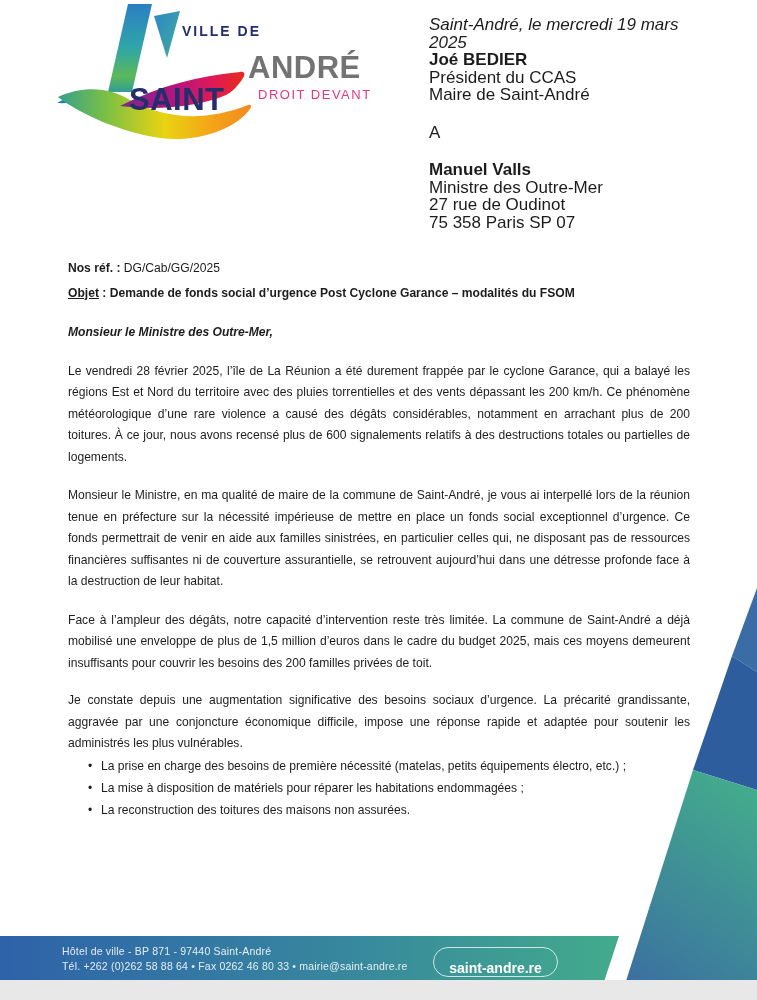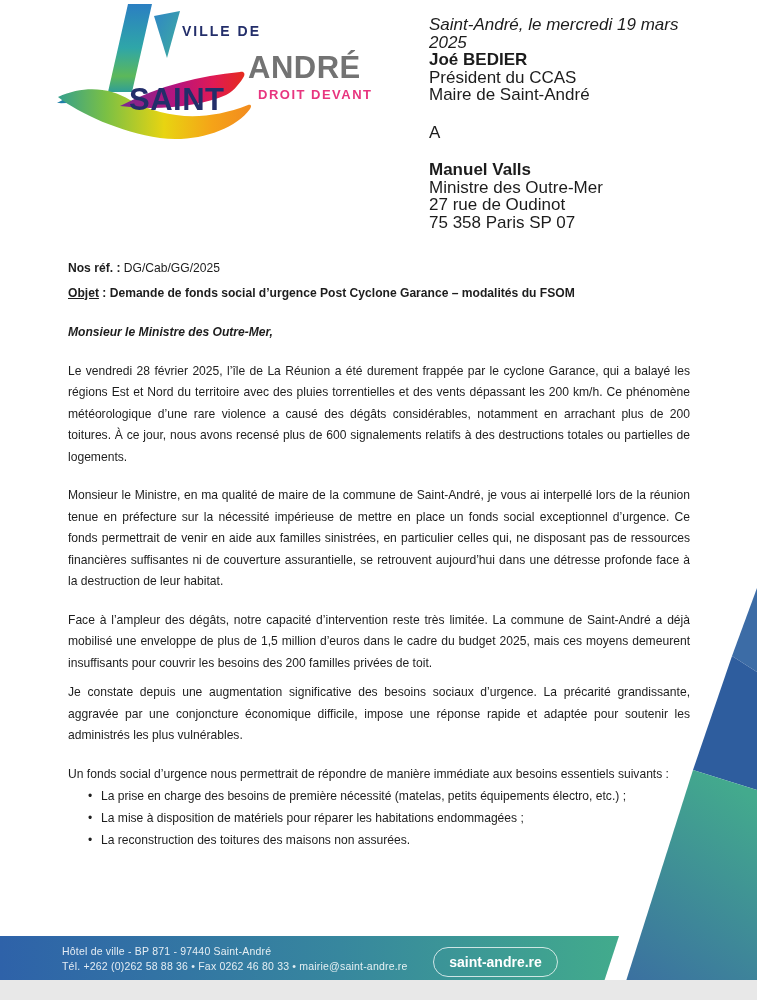--- a/index.html
+++ b/index.html
@@ -20,54 +20,54 @@
   .logo-saint{
     position:absolute;left:74px;top:50px;
     font-size:31px;font-weight:bold;color:#232e6a;letter-spacing:0.5px;margin-top:32px;
   }
   .logo-andre{
     position:absolute;left:193px;top:50px;
     font-size:31px;font-weight:bold;color:#737373;letter-spacing:0.5px;
   }
   .logo-tagline{
     position:absolute;left:203px;top:87px;
-    font-size:13px;font-weight:bold;letter-spacing:1.5px;color:#e8357f;
+    font-size:13px;font-weight:normal;letter-spacing:1.5px;color:#e8357f;
   }
   
   .addr{position:absolute;left:429px;top:16px;width:280px;z-index:1;
         font-size:17px;line-height:17.5px;color:#1c1c1c;}
   .dateline{font-style:italic;margin:0 0 21px 0;}
   .addr p{margin:0;}
   .addr .bold{font-weight:bold;}
   .addr .sep{margin:20px 0;}
   
   .letter{position:absolute;left:68px;top:258px;width:622px;z-index:1;
           font-size:12.1px;line-height:21.5px;color:#1d1d1d;}
   .refline{margin:0;}
   .refline .lbl{font-weight:bold;}
   .subjline{margin:3px 0 0 0;font-weight:bold;}
   .subjline .lbl{text-decoration:underline;}
   .salutation{margin:18px 0 0 0;font-weight:bold;font-style:italic;}
   .letter p.para{margin:17px 0 0 0;text-align:justify;}
-  .letter p.para.attached{margin-top:8px;}
+  .letter p.para.attached{margin-top:16px;}
   .letter ul{margin:0;padding:0;list-style:none;}
   .letter li{position:relative;padding-left:33px;line-height:22px;}
   .letter li::before{
     content:"•";position:absolute;left:20px;top:0;color:#1d1d1d;
   }
   
   .footer-text{
     position:absolute;left:62px;top:944px;z-index:2;
     font-size:10.5px;line-height:14.5px;letter-spacing:0.2px;
     color:rgba(255,255,255,0.87);
   }
   .site-pill{
     position:absolute;left:433px;top:947px;width:125px;height:30px;z-index:2;
     border:1.5px solid rgba(255,255,255,0.75);border-radius:16px;
-    display:flex;align-items:center;justify-content:center;
+    display:flex;align-items:flex-end;justify-content:center;
     font-size:14px;font-weight:bold;color:#ffffff;box-sizing:border-box;
   }
 </style>
 </head>
 <body>
 
 <div class="page">
 
   <svg class="bg-decor" viewBox="0 0 757 1000" aria-hidden="true">
     <defs>
@@ -141,29 +141,28 @@
   </div>
 
   <div class="letter">
     <p class="refline"><span class="lbl">Nos réf. :</span>&nbsp;<span>DG/Cab/GG/2025</span></p>
     <p class="subjline"><span class="lbl">Objet</span><span> : Demande de fonds social d’urgence Post Cyclone Garance – modalités du FSOM</span></p>
     <p class="salutation">Monsieur le Ministre des Outre-Mer,</p>
     <p class="para">Le vendredi 28 février 2025, l’île de La Réunion a été durement frappée par le cyclone Garance, qui a balayé les régions Est et Nord du territoire avec des pluies torrentielles et des vents dépassant les 200 km/h. Ce phénomène météorologique d’une rare violence a causé des dégâts considérables, notamment en arrachant plus de 200 toitures. À ce jour, nous avons recensé plus de 600 signalements relatifs à des destructions totales ou partielles de logements.</p>
     <p class="para">Monsieur le Ministre, en ma qualité de maire de la commune de Saint-André, je vous ai interpellé lors de la réunion tenue en préfecture sur la nécessité impérieuse de mettre en place un fonds social exceptionnel d’urgence. Ce fonds permettrait de venir en aide aux familles sinistrées, en particulier celles qui, ne disposant pas de ressources financières suffisantes ni de couverture assurantielle, se retrouvent aujourd’hui dans une détresse profonde face à la destruction de leur habitat.</p>
     <p class="para">Face à l’ampleur des dégâts, notre capacité d’intervention reste très limitée. La commune de Saint-André a déjà mobilisé une enveloppe de plus de 1,5 million d’euros dans le cadre du budget 2025, mais ces moyens demeurent insuffisants pour couvrir les besoins des 200 familles privées de toit.</p>
     <p class="para attached">Je constate depuis une augmentation significative des besoins sociaux d’urgence. La précarité grandissante, aggravée par une conjoncture économique difficile, impose une réponse rapide et adaptée pour soutenir les administrés les plus vulnérables.</p>
-    <p class="para">Un fonds social d’urgence nous permettrait de répondre de manière immédiate aux besoins essentiels suivants :</p>
     <ul>
       <li>La prise en charge des besoins de première nécessité (matelas, petits équipements électro, etc.) ;</li>
       <li>La mise à disposition de matériels pour réparer les habitations endommagées ;</li>
       <li>La reconstruction des toitures des maisons non assurées.</li>
     </ul>
   </div>
 
   <div class="footer-text">
     <div>Hôtel de ville - BP 871 - 97440 Saint-André</div>
-    <div>Tél. +262 (0)262 58 88 36 • Fax 0262 46 80 33 • mairie@saint-andre.re</div>
+    <div>Tél. +262 (0)262 58 88 64 • Fax 0262 46 80 33 • mairie@saint-andre.re</div>
   </div>
   <div class="site-pill">
     <span>saint-andre.re</span>
   </div>
 
 </div>
 
 </body></html>

